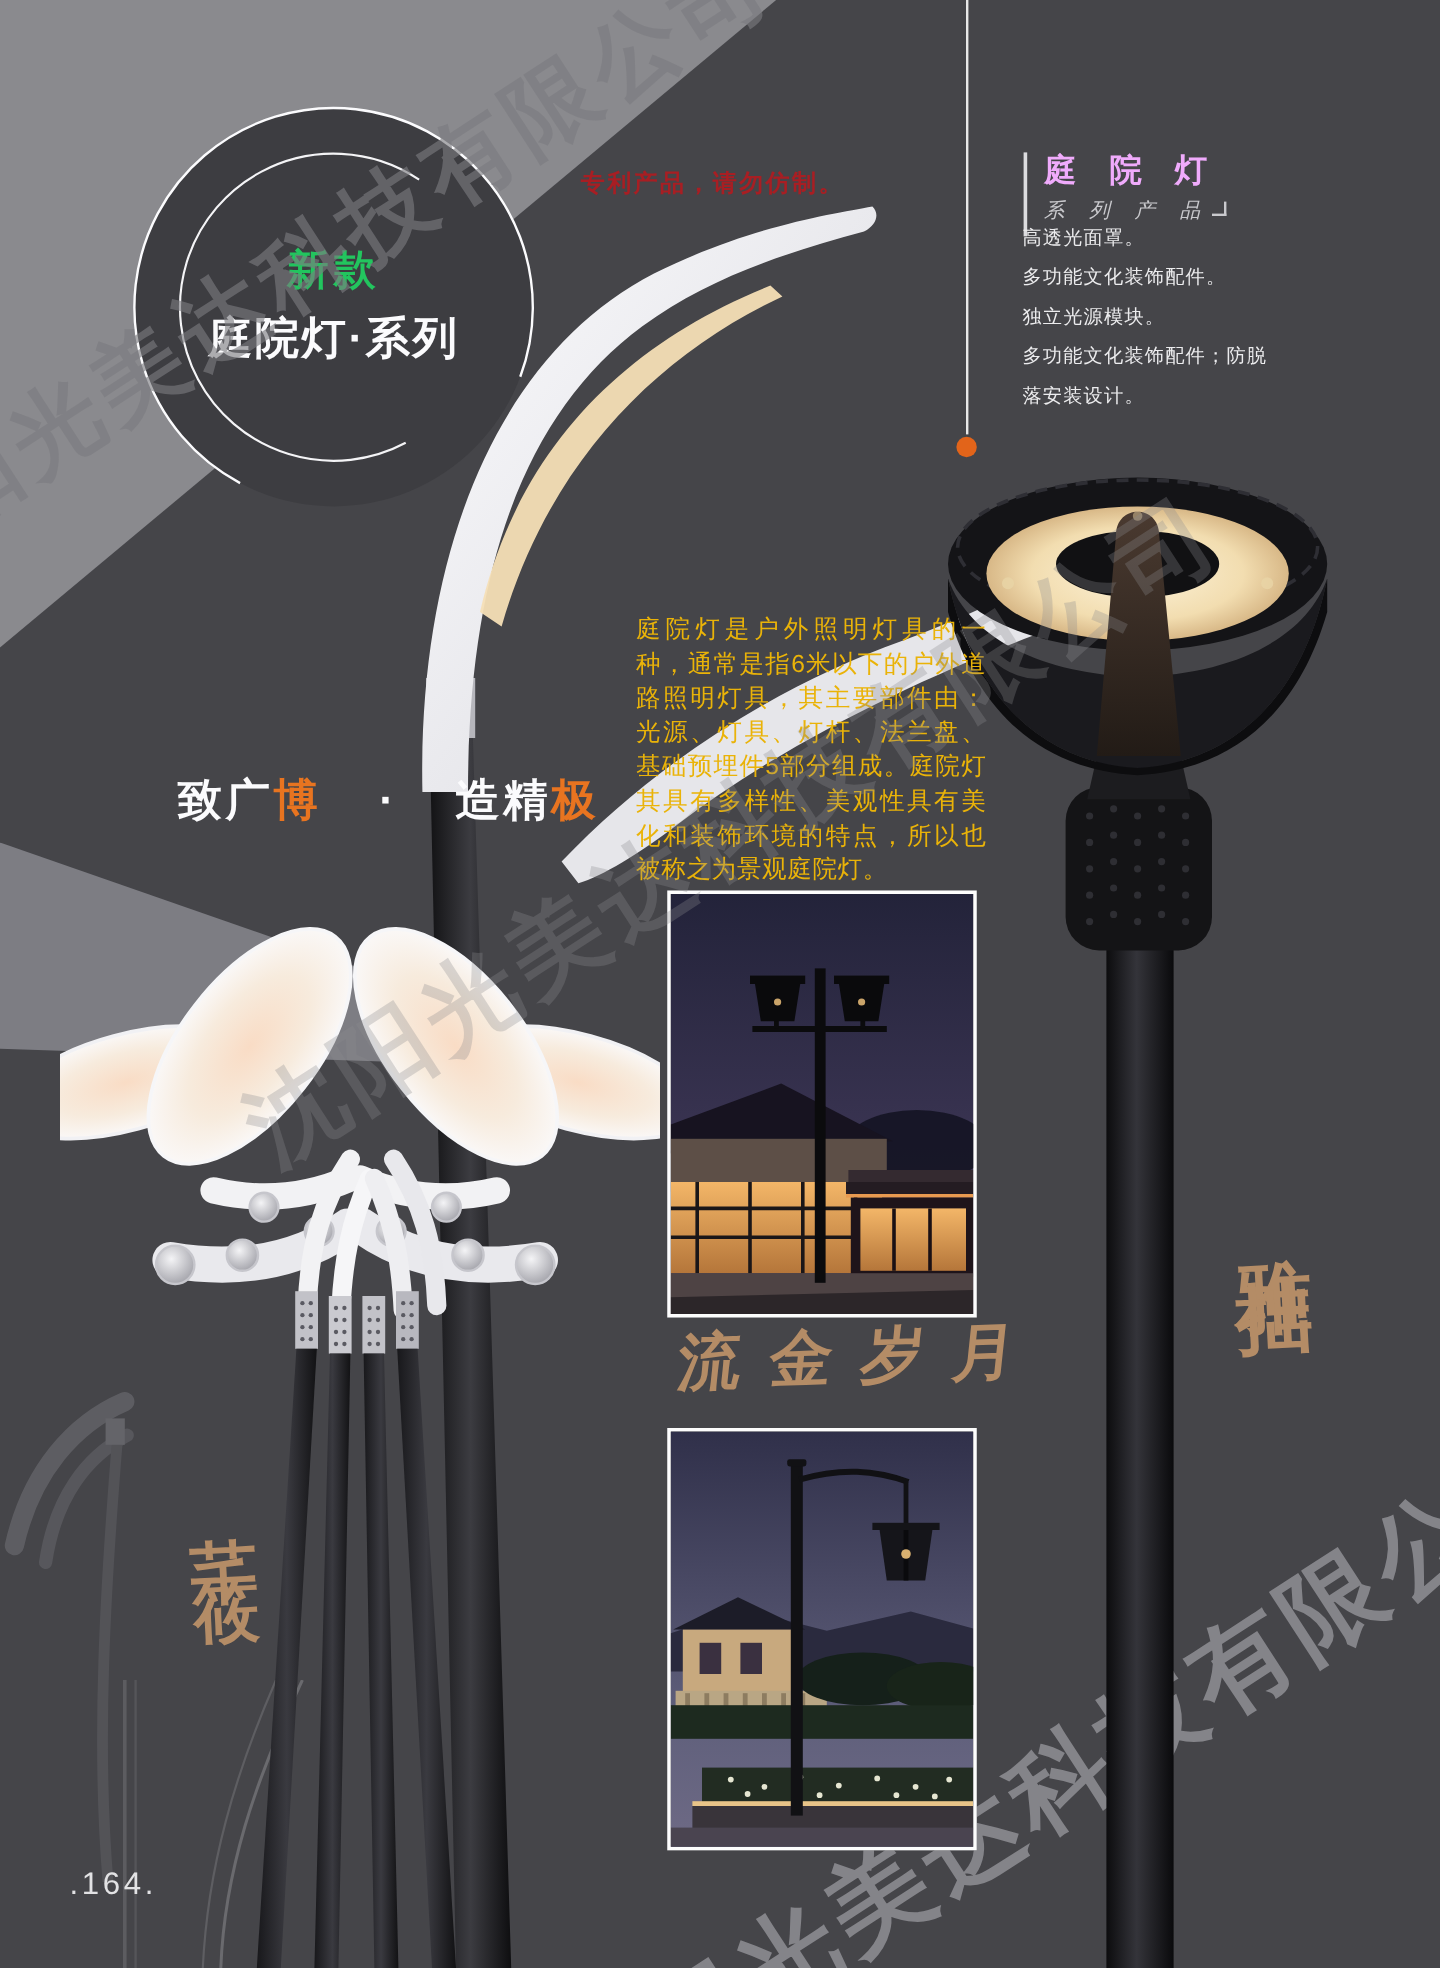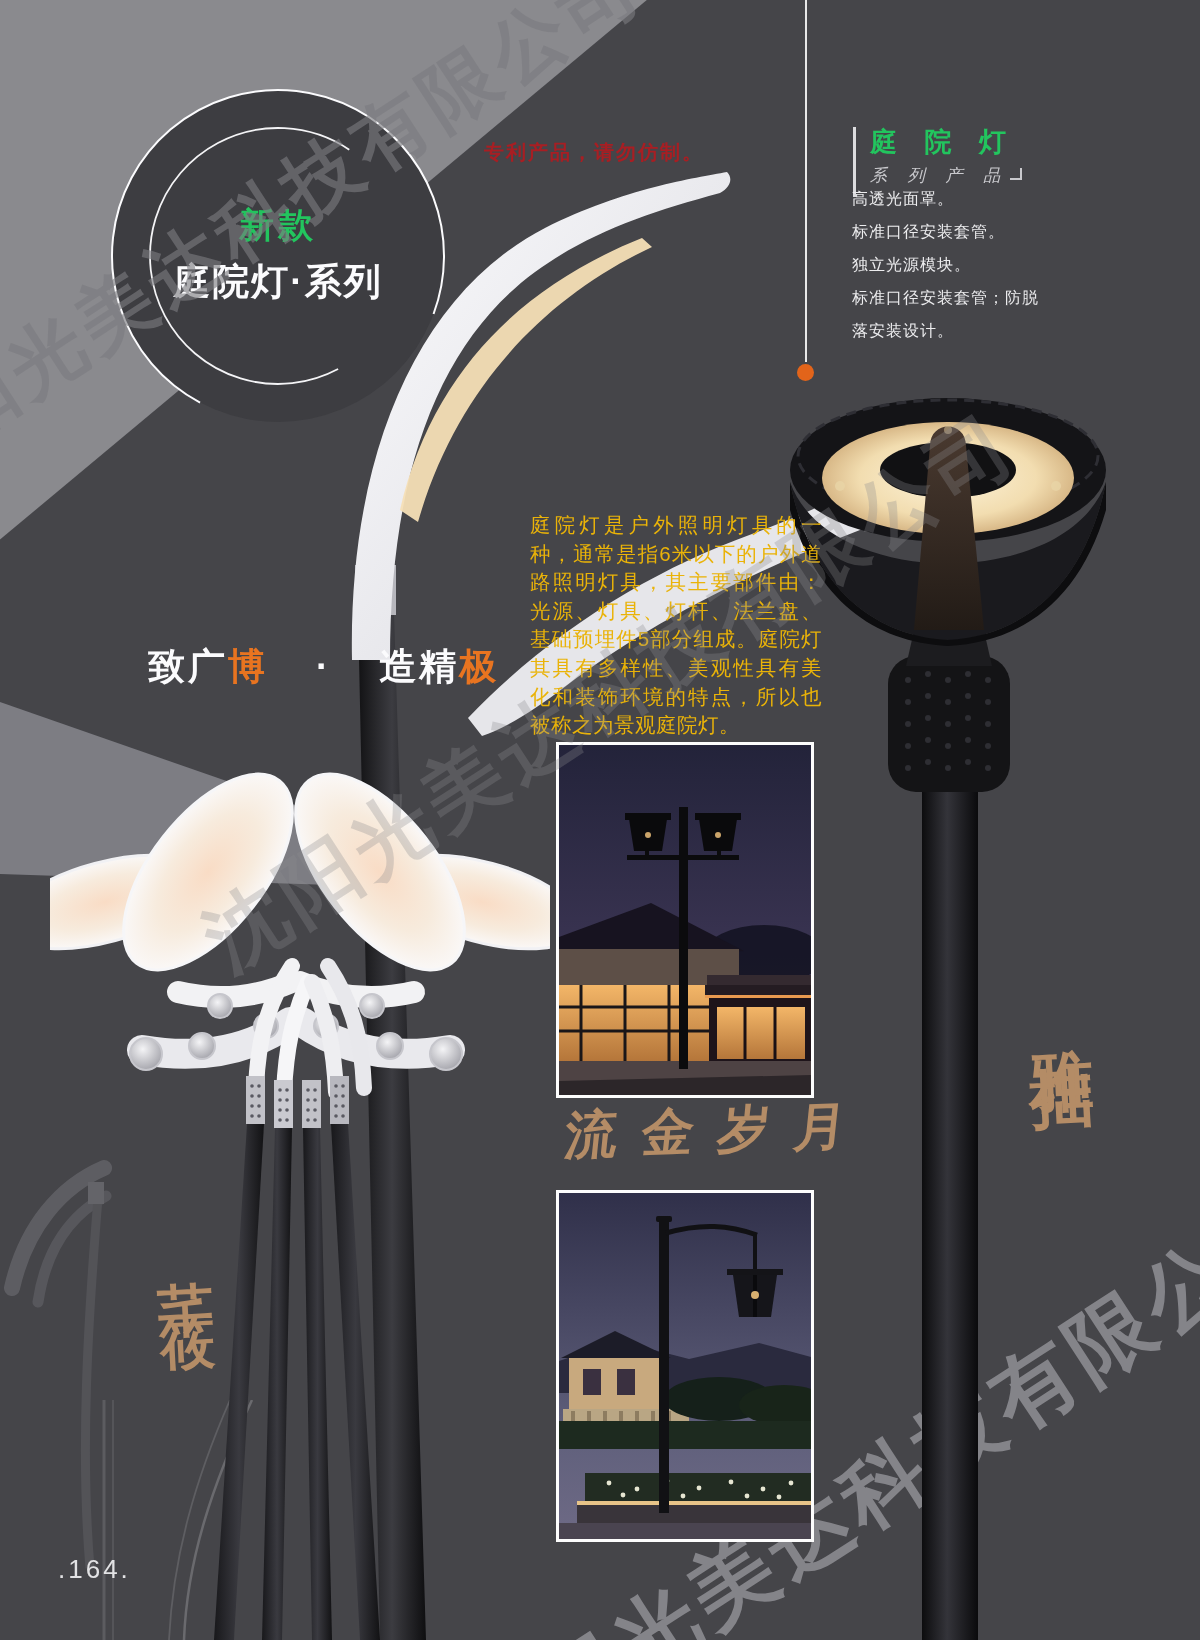--- a/index.html
+++ b/index.html
@@ -28,21 +28,21 @@
   .badge-line2{font-size:37px;font-weight:bold;color:#fbfbfd;letter-spacing:2px;margin-top:8px;}
 
   .patent{position:absolute;left:484px;top:123px;font-size:20px;font-weight:bold;
     color:#a81e23;letter-spacing:2px;margin-top:16px;}
 
   .topline{position:absolute;left:805px;top:0;width:2px;height:362px;background:rgba(250,250,250,.9);}
   .topdot{position:absolute;left:797px;top:364px;width:17px;height:17px;border-radius:50%;background:#e2641a;}
 
   .series{position:absolute;left:853px;top:124px;}
   .series-bar{position:absolute;left:0;top:3px;width:3px;height:70px;background:#dcdcdf;}
-  .series-title{position:absolute;left:17px;top:0;font-size:27px;font-weight:bold;color:#22c55e;letter-spacing:10px;white-space:nowrap;}
+  .series-title{position:absolute;left:17px;top:0;font-size:27px;font-weight:bold;color:#f0abfc;letter-spacing:10px;white-space:nowrap;}
   .series-sub{position:absolute;left:17px;top:40px;font-size:17px;color:#c9c9cd;letter-spacing:8px;white-space:nowrap;font-style:italic;}
   .corner-arrow{display:inline-block;width:10px;height:10px;border-right:2px solid #c9c9cd;
     border-bottom:2px solid #c9c9cd;margin-left:2px;vertical-align:1px;}
 
   .features{position:absolute;left:852px;top:182px;font-size:16px;color:#ececee;line-height:33px;letter-spacing:1px;}
 
   .desc{position:absolute;left:530px;top:511px;width:292px;font-size:20.5px;color:#eab308;
     line-height:28.6px;text-align:justify;letter-spacing:.5px;}
 
   .slogan{position:absolute;left:100px;top:642px;font-size:37px;font-weight:bold;letter-spacing:3px;white-space:nowrap;}
@@ -421,23 +421,23 @@
   <div class="series">
     <div class="series-bar"></div>
     <div class="series-title">庭 院 灯</div>
     <div class="series-sub">
       <span>系 列 产 品</span><span class="corner-arrow"></span>
     </div>
   </div>
 
   <div class="features">
     <div>高透光面罩。</div>
-    <div>标准口径安装套管。</div>
+    <div>多功能文化装饰配件。</div>
     <div>独立光源模块。</div>
-    <div>标准口径安装套管；防脱</div>
+    <div>多功能文化装饰配件；防脱</div>
     <div>落安装设计。</div>
   </div>
 
   <div class="desc">庭院灯是户外照明灯具的一种，通常是指6米以下的户外道路照明灯具，其主要部件由：光源、灯具、灯杆、法兰盘、基础预埋件5部分组成。庭院灯其具有多样性、美观性具有美化和装饰环境的特点，所以也被称之为景观庭院灯。</div>
 
   <div class="wm wm2">沈阳光美达科技有限公司</div>
 
   <div class="slogan">
     <span class="w">致广</span><span class="o">博</span><span class="w">·</span><span class="w">造精</span><span class="o">极</span>
   </div>

